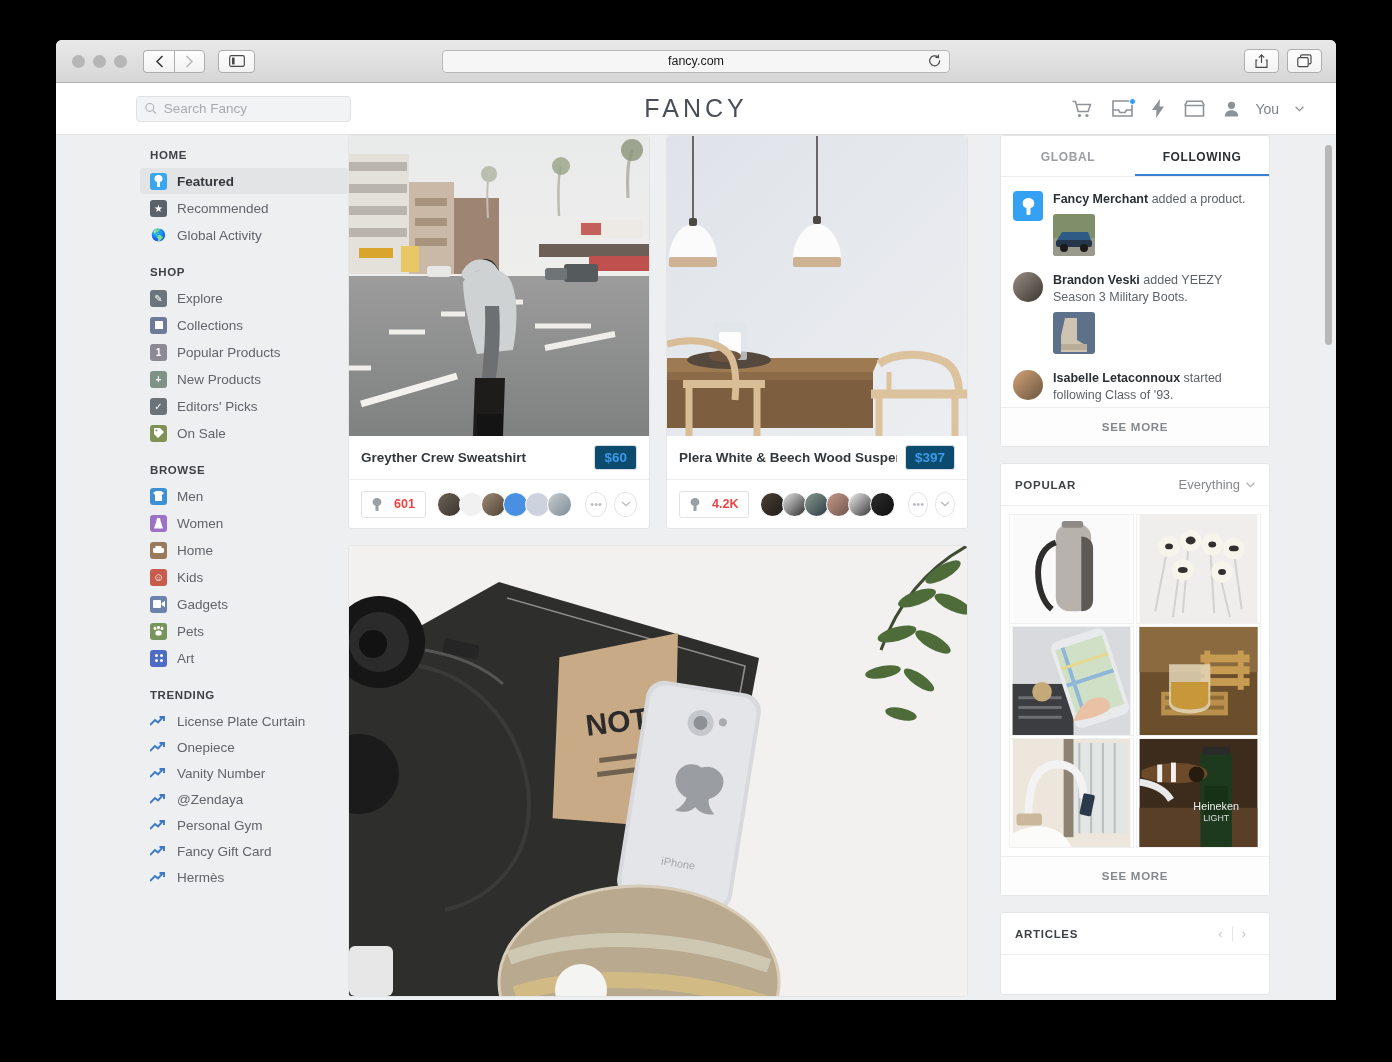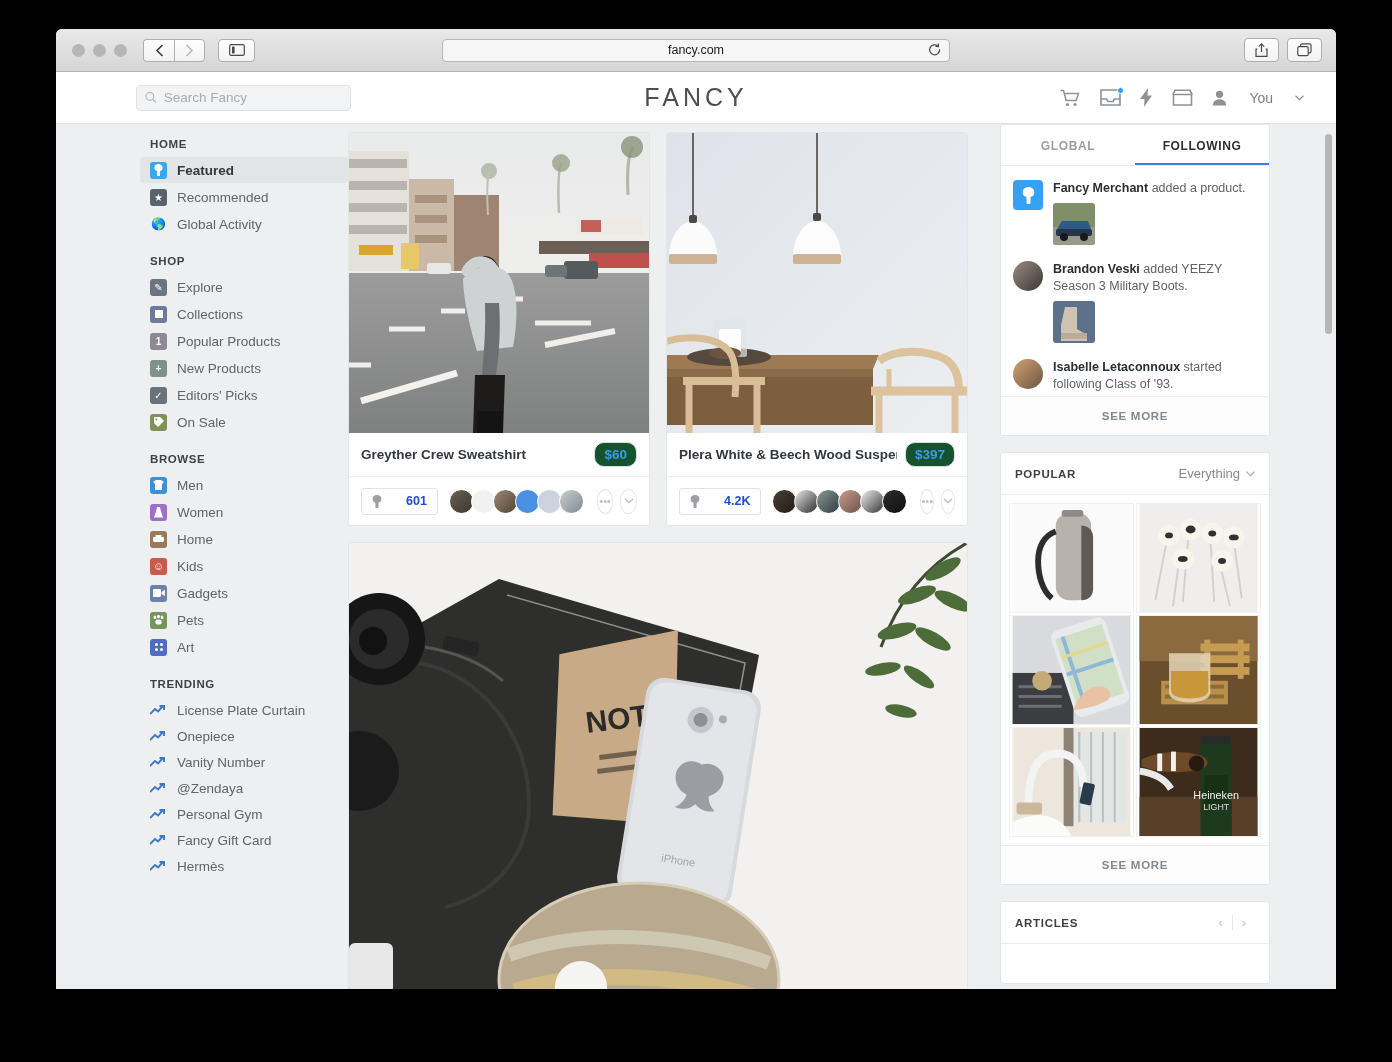--- a/index.html
+++ b/index.html
@@ -6,21 +6,21 @@
   html, body {
     width: 1392px; height: 1062px;
     background: #000;
     font-family: "Liberation Sans", sans-serif;
     overflow: hidden;
   }
 
   
   #window {
     position: absolute;
-    left: 56px; top: 29px;
+    left: 56px; top: 40px;
     width: 1280px; height: 960px;
     background: #fff;
     border-radius: 6px 6px 0 0;
     overflow: hidden;
     box-shadow: 0 0 0 1px rgba(0,0,0,.25);
   }
   #toolbar {
     height: 43px;
     background: linear-gradient(#e9e9e9, #d6d6d6);
     border-bottom: 1px solid #b3b3b3;
@@ -90,21 +90,21 @@
     margin-left: auto; margin-right: 32px;
     display: flex; align-items: center; gap: 19px;
     color: #8d9297;
   }
   .hi { position: relative; display: flex; align-items: center; }
   .badge-dot {
     position: absolute; top: -2px; right: -3px;
     width: 7px; height: 7px; border-radius: 50%;
     background: #2e9fff; border: 1px solid #fff;
   }
-  #youbtn { display: flex; align-items: center; gap: 22px; font-size: 14px; color: #7c8288; }
+  #youbtn { display: flex; align-items: center; gap: 16px; font-size: 14px; color: #7c8288; }
 
   #body { display: flex; height: 865px; background: #eeeff0; position: relative; }
 
   
   #sidebar { width: 292px; padding: 14px 0 0 84px; background: #eeeff0; }
   .sec-title {
     font-size: 11.5px; font-weight: bold; color: #3d4246;
     letter-spacing: .6px; margin: 0 0 7px 10px;
   }
   .sec { margin-bottom: 18px; }
@@ -119,46 +119,46 @@
     display: flex; align-items: center; justify-content: center;
     font-size: 10px; color: #fff; flex: 0 0 17px;
   }
   .trend-item {
     display: flex; align-items: center; gap: 10px;
     height: 26px; padding: 0 10px; font-size: 13.5px; color: #5f656b;
   }
   .trend-ico { width: 17px; flex: 0 0 17px; color: #3b78c4; }
 
   
-  #main { width: 636px; padding-top: 8px; }
+  #main { width: 636px; }
   .row { display: flex; gap: 16px; }
   .card {
     background: #fff; border: 1px solid #e4e5e6; border-radius: 3px;
     overflow: hidden; margin-bottom: 16px;
   }
   .card-img { display: block; width: 100%; }
   .card-title-row {
     display: flex; align-items: center; justify-content: space-between;
     height: 44px; padding: 0 12px; border-bottom: 1px solid #eceded;
   }
   .card-title {
     font-size: 13.5px; font-weight: bold; color: #33383d;
     white-space: nowrap; overflow: hidden; flex: 1; margin-right: 8px;
   }
   .price {
     font-size: 13.5px; color: #3c9ae8; font-weight: bold;
-    border: 1px solid #d7dde2; border-radius: 10px;
-    padding: 4px 9px; background: #14532d; flex: 0 0 auto;
+    border: 1px solid #d7dde2; border-radius: 3px;
+    padding: 4px 9px; background: #0c4a6e; flex: 0 0 auto;
   }
   .card-actions { height: 48px; display: flex; align-items: center; padding: 0 12px; gap: 7px; }
   .fancy-btn {
-    display: flex; align-items: center; gap: 24px;
+    display: flex; align-items: center; gap: 12px;
     border: 1px solid #e0e2e4; border-radius: 3px;
     height: 27px; padding: 0 10px;
-    font-size: 12.5px; color: #1d4ed8; font-weight: bold;
+    font-size: 12.5px; color: #ef4444; font-weight: bold;
   }
   .avatars { display: flex; margin-left: 4px; }
   .av { width: 25px; height: 25px; border-radius: 50%; margin-right: -3px; border: 1.5px solid #fff; }
   .more-circle, .chev-circle {
     width: 25px; height: 25px; border-radius: 50%;
     border: 1px solid #e3e5e7; display: flex;
     align-items: center; justify-content: center;
     color: #b9bdc1; font-size: 11px;
   }
   .more-circle { margin-left: 9px; }

